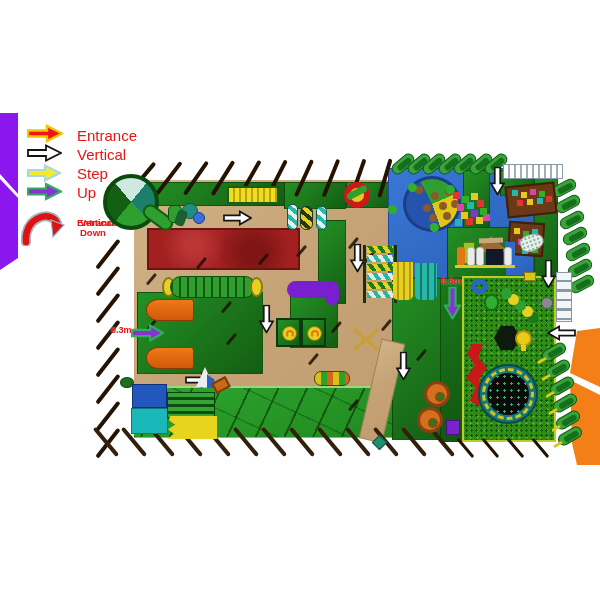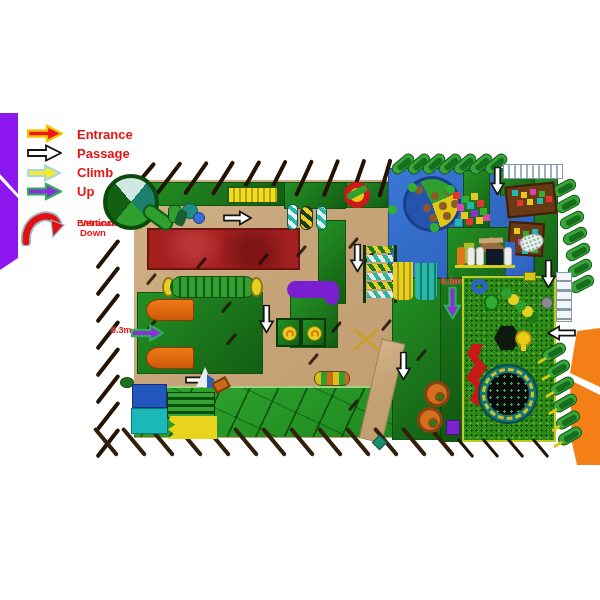--- a/index.html
+++ b/index.html
@@ -2,21 +2,21 @@
 <html><head>
 <meta charset="utf-8">
 <style>
   html,body{margin:0;padding:0;background:#fff;}
   #canvas{position:relative;width:600px;height:600px;background:#fff;overflow:hidden;
           font-family:"Liberation Sans",sans-serif;}
   #canvas *{position:absolute;box-sizing:border-box;}
   svg{display:block;}
 
   
-  .lgd-label{color:#e81414;font-weight:bold;font-size:13px;white-space:nowrap;}
+  .lgd-label{color:#e81414;font-weight:normal;font-size:15px;white-space:nowrap;}
   .lgd-small{color:#e81414;font-weight:bold;font-size:9.5px;line-height:10px;white-space:nowrap;}
 
   
   .tan{background:linear-gradient(135deg,#d2b288 0%,#c5a377 45%,#bf9d6f 100%);}
   .grn{background:linear-gradient(135deg,#239123 0%,#1b741b 55%,#135d13 100%);
        border:1px solid rgba(5,45,5,.5);}
   .lime{background:
         repeating-linear-gradient(115deg,rgba(0,45,0,.55) 0 2px,transparent 2px 26px),
         repeating-linear-gradient(25deg,rgba(0,45,0,.30) 0 1.5px,transparent 1.5px 30px),
         linear-gradient(160deg,#2fa52f,#1f8a1f);
@@ -59,26 +59,26 @@
 
   <div style="left:0;top:118px;width:200px;height:140px;position:absolute;">
     <svg style="position:absolute;left:27px;top:6px" width="36" height="19" viewBox="0 0 36 19">
       <polygon points="1,6.5 20,6.5 20,2 35,9.5 20,17 20,12.5 1,12.5" fill="#ee1515" stroke="#f2c400" stroke-width="2.4"></polygon>
     </svg>
     <span class="lgd-label" style="left:77px;top:9px;">Entrance</span>
 
     <svg style="position:absolute;left:27px;top:26px" width="35" height="18" viewBox="0 0 35 18">
       <polygon points="1,6 19,6 19,1.5 34,9 19,16.5 19,12 1,12" fill="#ffffff" stroke="#141414" stroke-width="1.8"></polygon>
     </svg>
-    <span class="lgd-label" style="left:77px;top:28px;">Passage</span>
+    <span class="lgd-label" style="left:77px;top:28px;">Vertical</span>
 
     <svg style="position:absolute;left:27px;top:46px" width="34" height="18" viewBox="0 0 34 18">
       <polygon points="1,6 18,6 18,1.5 33,9 18,16.5 18,12 1,12" fill="#f2ea2a" stroke="#a7d6e8" stroke-width="2.2"></polygon>
     </svg>
-    <span class="lgd-label" style="left:77px;top:47px;">Climb</span>
+    <span class="lgd-label" style="left:77px;top:47px;">Step</span>
 
     <svg style="position:absolute;left:27px;top:64px" width="35" height="19" viewBox="0 0 35 19">
       <polygon points="1,6.5 19,6.5 19,2 34,9.5 19,17 19,12.5 1,12.5" fill="#8b2fd6" stroke="#2fae5f" stroke-width="2.2"></polygon>
     </svg>
     <span class="lgd-label" style="left:77px;top:66px;">Up</span>
 
     <svg style="position:absolute;left:20px;top:90px" width="46" height="38" viewBox="0 0 46 38">
       <path d="M6,34 C4,8 32,2 37,15" fill="none" stroke="#9fb4c4" stroke-width="10" stroke-linecap="round"></path>
       <path d="M6,34 C4,8 32,2 37,15" fill="none" stroke="#e01111" stroke-width="6.5" stroke-linecap="round"></path>
       <polygon points="31,12 44,17 33,29" fill="#e01111" stroke="#9fb4c4" stroke-width="1.2"></polygon>

